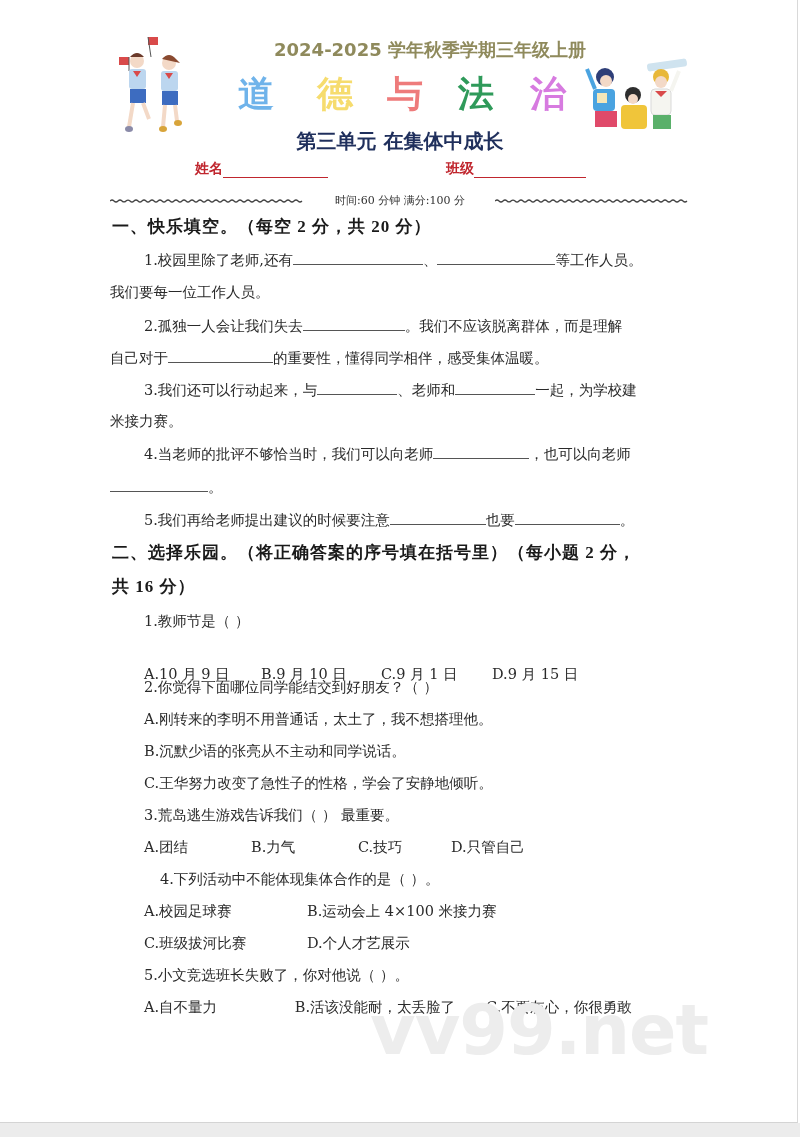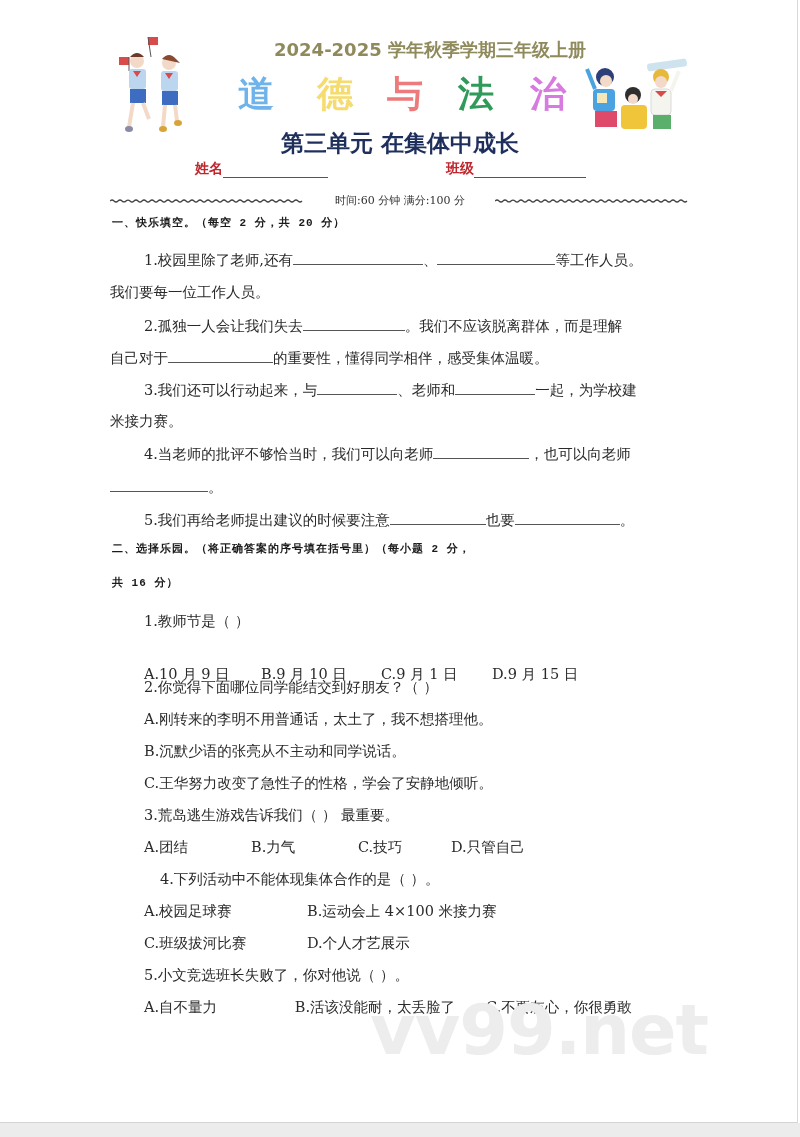--- a/index.html
+++ b/index.html
@@ -25,32 +25,32 @@
   .header-subject {
     position: absolute; top: 72px; left: 230px; width: 350px; height: 50px;
   }
   .header-subject span {
     position: absolute; top: 0; font-family: "DejaVu Sans", "Liberation Sans", sans-serif;
     font-weight: bold; font-size: 36px; line-height: 44px;
   }
   .unit-title {
     position: absolute; left: 200px; top: 128px; width: 400px; text-align: center;
     font-family: "DejaVu Sans", "Liberation Sans", sans-serif; font-weight: bold;
-    font-size: 23px; color: #1f2f5c;
+    font-size: 20px; color: #1f2f5c;
   }
   .name-row { position: absolute; top: 160px; font-size: 14px; color: #c0262e; font-weight: bold;
     font-family: "DejaVu Sans", "Liberation Sans", sans-serif; }
   .name-row .line { display: inline-block; border-bottom: 1px solid #c0262e; vertical-align: bottom; height: 16px; }
   .divider-row { position: absolute; top: 193px; left: 110px; width: 580px; height: 16px; }
   .wavy { position: absolute; top: 6px; height: 4px; }
   .wavy svg { display: block; }
   .divider-text { position: absolute; left: 200px; width: 180px; top: 0; text-align: center; font-size: 11px; color: #333; }
   .section-title {
-    position: absolute; left: 112px; font-family: Liberation Mono, monospace;
-    font-weight: bold; font-size: 11px; color: #1a1a1a; letter-spacing: 1px;
+    position: absolute; left: 112px; font-family: Liberation Serif, serif;
+    font-weight: bold; font-size: 17px; color: #1a1a1a; letter-spacing: 1px;
   }
   .line-text {
     position: absolute; font-size: 14.5px; color: #2a2a2a; white-space: nowrap;
   }
   .blank { display: inline-block; border-bottom: 1px solid #555; height: 14px; vertical-align: baseline; }
   .illus { position: absolute; }
   .watermark {
     position: absolute; left: 370px; top: 1000px; font-family: "DejaVu Sans", "Liberation Sans", sans-serif;
     font-weight: bold; font-size: 70px; color: #ededed; letter-spacing: -1px; line-height: 60px;
   }

